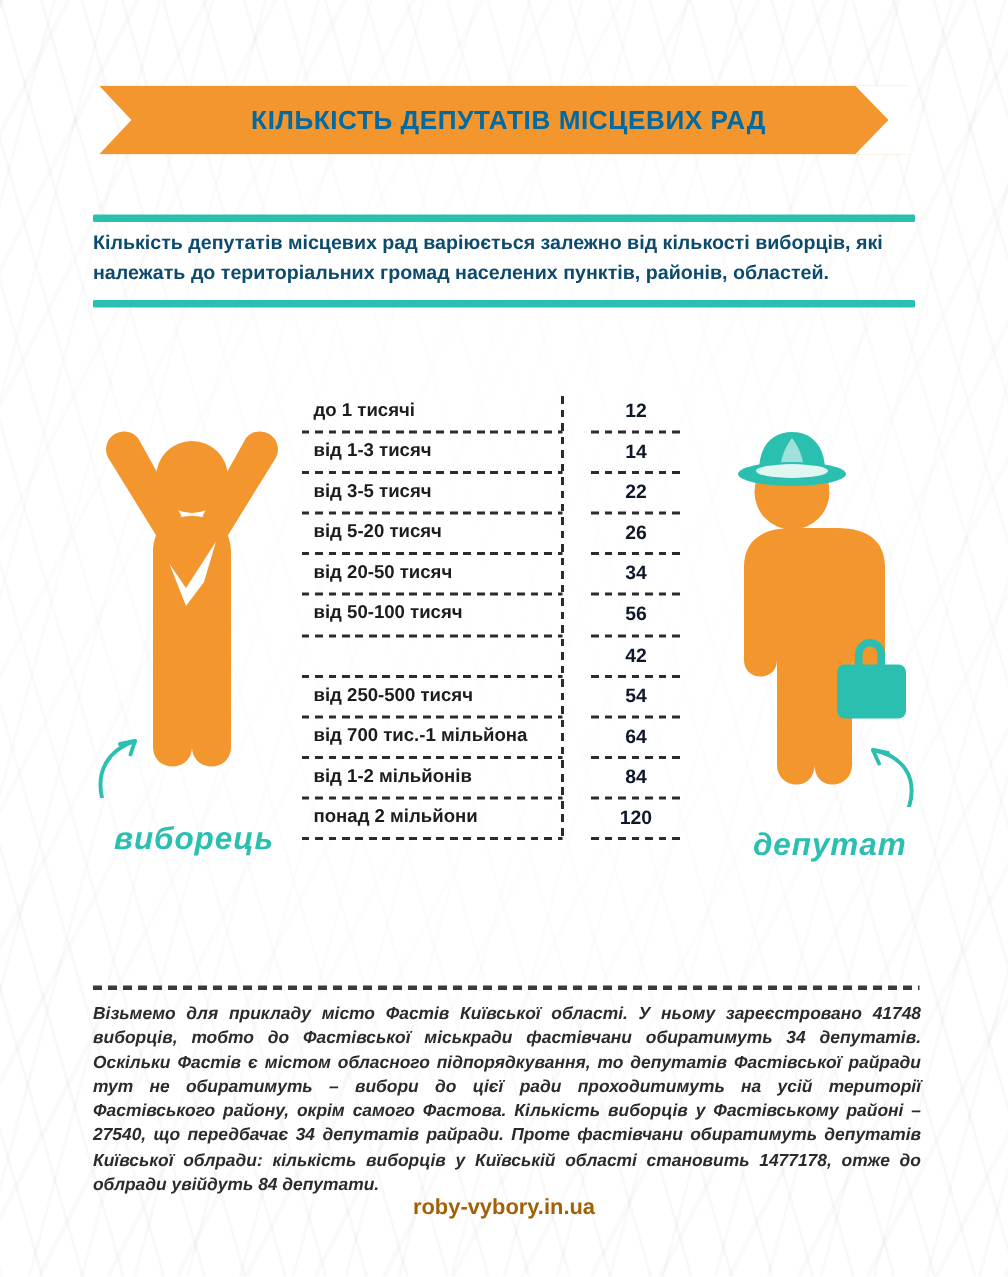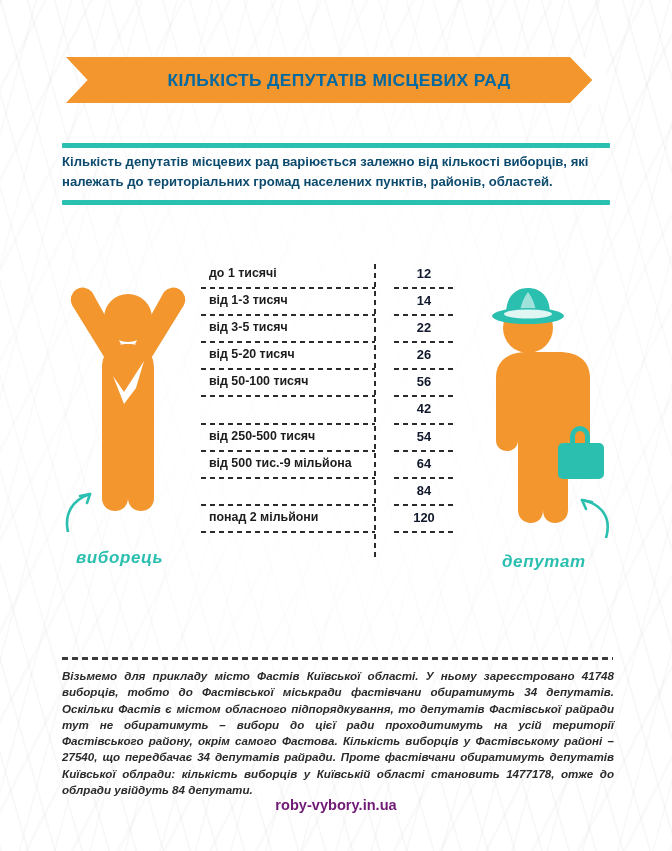--- a/index.html
+++ b/index.html
@@ -79,39 +79,39 @@
   .vdiv{
     position:absolute;left:173px;top:2px;width:2px;height:296px;
     background:repeating-linear-gradient(to bottom,#2b2b2b 0 5px, transparent 5px 9px);
   }
 
   
   .fig{position:absolute;}
   #fig-voter{left:58px;top:282px;width:140px;height:250px;}
   #fig-deputy{left:470px;top:288px;width:146px;height:250px;}
   .cap{
-    position:absolute;color:#2bbfb0;font-size:17px;font-weight:bold;
+    position:absolute;color:#2bbfb0;font-size:21px;font-weight:bold;
     letter-spacing:0.6px;font-style:italic;
   }
   #cap-voter{left:76px;top:548px;}
   #cap-deputy{left:502px;top:552px;}
 
   
   .dash-dark{
     position:absolute;left:62px;top:657px;width:551px;height:3px;
     background:repeating-linear-gradient(to right,#3a3a3a 0 6px, transparent 6px 10px);
   }
   .footer-text{
     position:absolute;left:62px;top:668px;width:552px;
     font-size:11.6px;line-height:16.3px;color:#2b2b2b;
     font-style:italic;font-weight:bold;text-align:justify;
   }
   .url{
     position:absolute;left:0;top:797px;width:672px;text-align:center;
-    color:#701a75;font-size:14.6px;font-weight:bold;
+    color:#a16207;font-size:14.6px;font-weight:bold;
   }
 </style>
 </head>
 <body>
 
 <div class="bg-texture"></div>
 <div class="bg-fade"></div>
 
 <div class="page">
 
@@ -183,43 +183,50 @@
           <div class="dash-l"></div>
           <div class="dash-r"></div>
         </div>
         <div class="trow">
           <div class="tlabel">від 5-20 тисяч</div>
           <div class="tvalue">26</div>
           <div class="dash-l"></div>
           <div class="dash-r"></div>
         </div>
         <div class="trow">
+          <div class="tlabel">від 20-50 тисяч</div>
+          <div class="tvalue">34</div>
+          <div class="dash-l"></div>
+          <div class="dash-r"></div>
+        </div>
+        <div class="trow">
           <div class="tlabel">від 50-100 тисяч</div>
           <div class="tvalue">56</div>
           <div class="dash-l"></div>
           <div class="dash-r"></div>
         </div>
         <div class="trow">
           <div class="tvalue">42</div>
           <div class="dash-l"></div>
           <div class="dash-r"></div>
         </div>
         <div class="trow">
           <div class="tlabel">від 250-500 тисяч</div>
           <div class="tvalue">54</div>
           <div class="dash-l"></div>
           <div class="dash-r"></div>
         </div>
         <div class="trow">
-          <div class="tlabel">від 500 тис.-9 мільйона</div>
+          <div class="tlabel">від 700 тис.-1 мільйона</div>
           <div class="tvalue">64</div>
           <div class="dash-l"></div>
           <div class="dash-r"></div>
         </div>
         <div class="trow">
+          <div class="tlabel">від 1-2 мільйонів</div>
           <div class="tvalue">84</div>
           <div class="dash-l"></div>
           <div class="dash-r"></div>
         </div>
         <div class="trow">
           <div class="tlabel">понад 2 мільйони</div>
           <div class="tvalue">120</div>
           <div class="dash-l"></div>
           <div class="dash-r"></div>
         </div>

